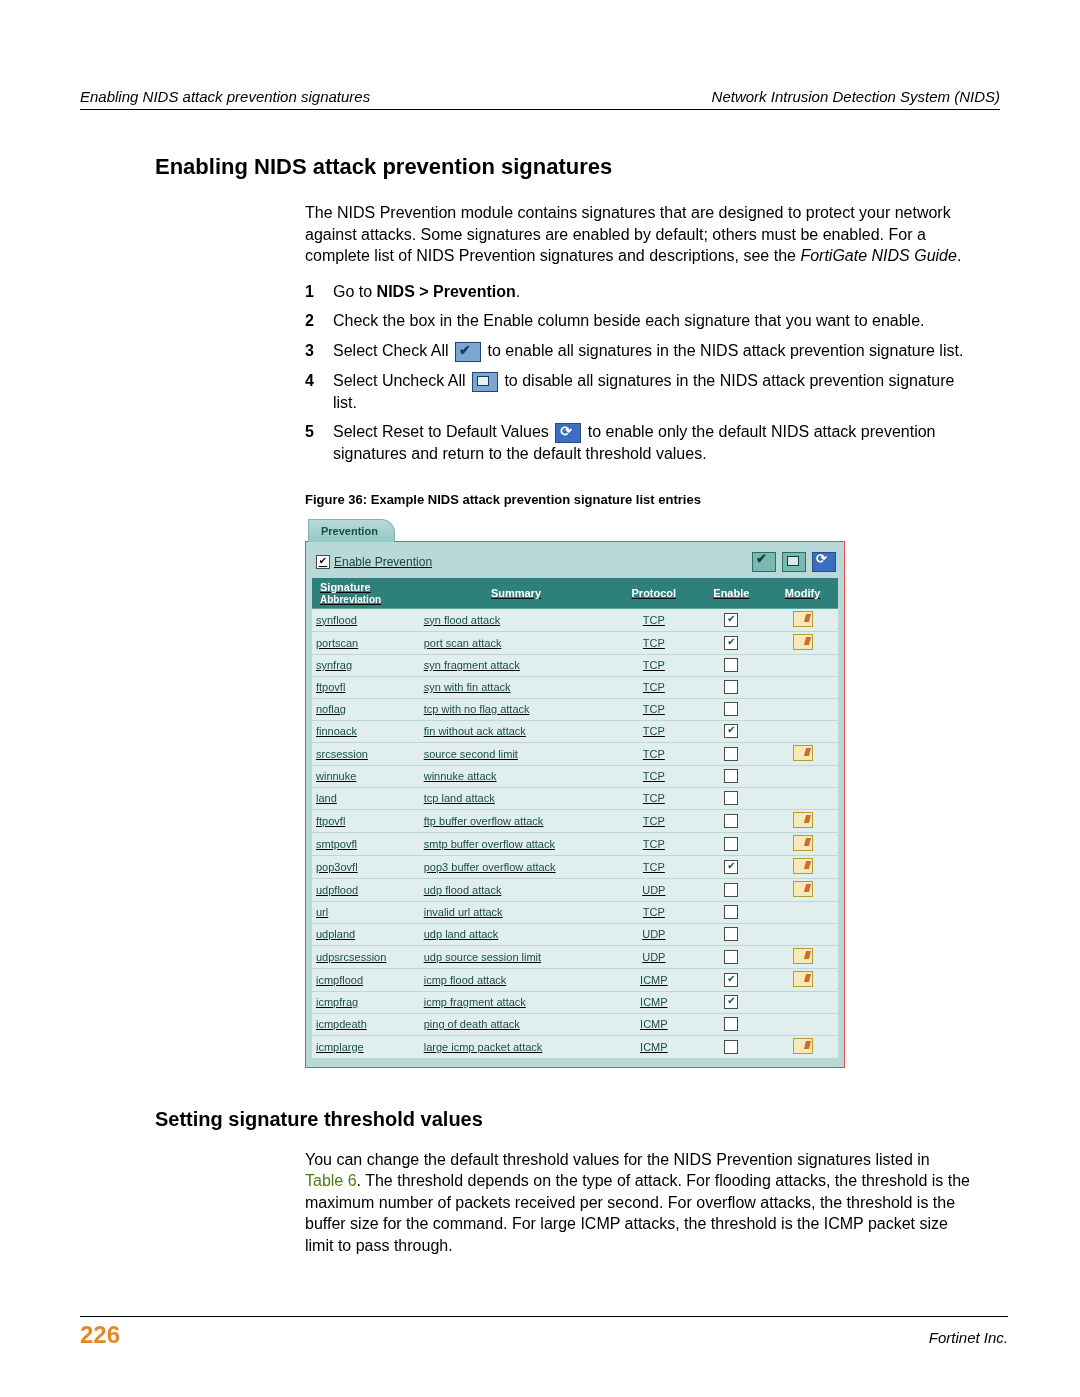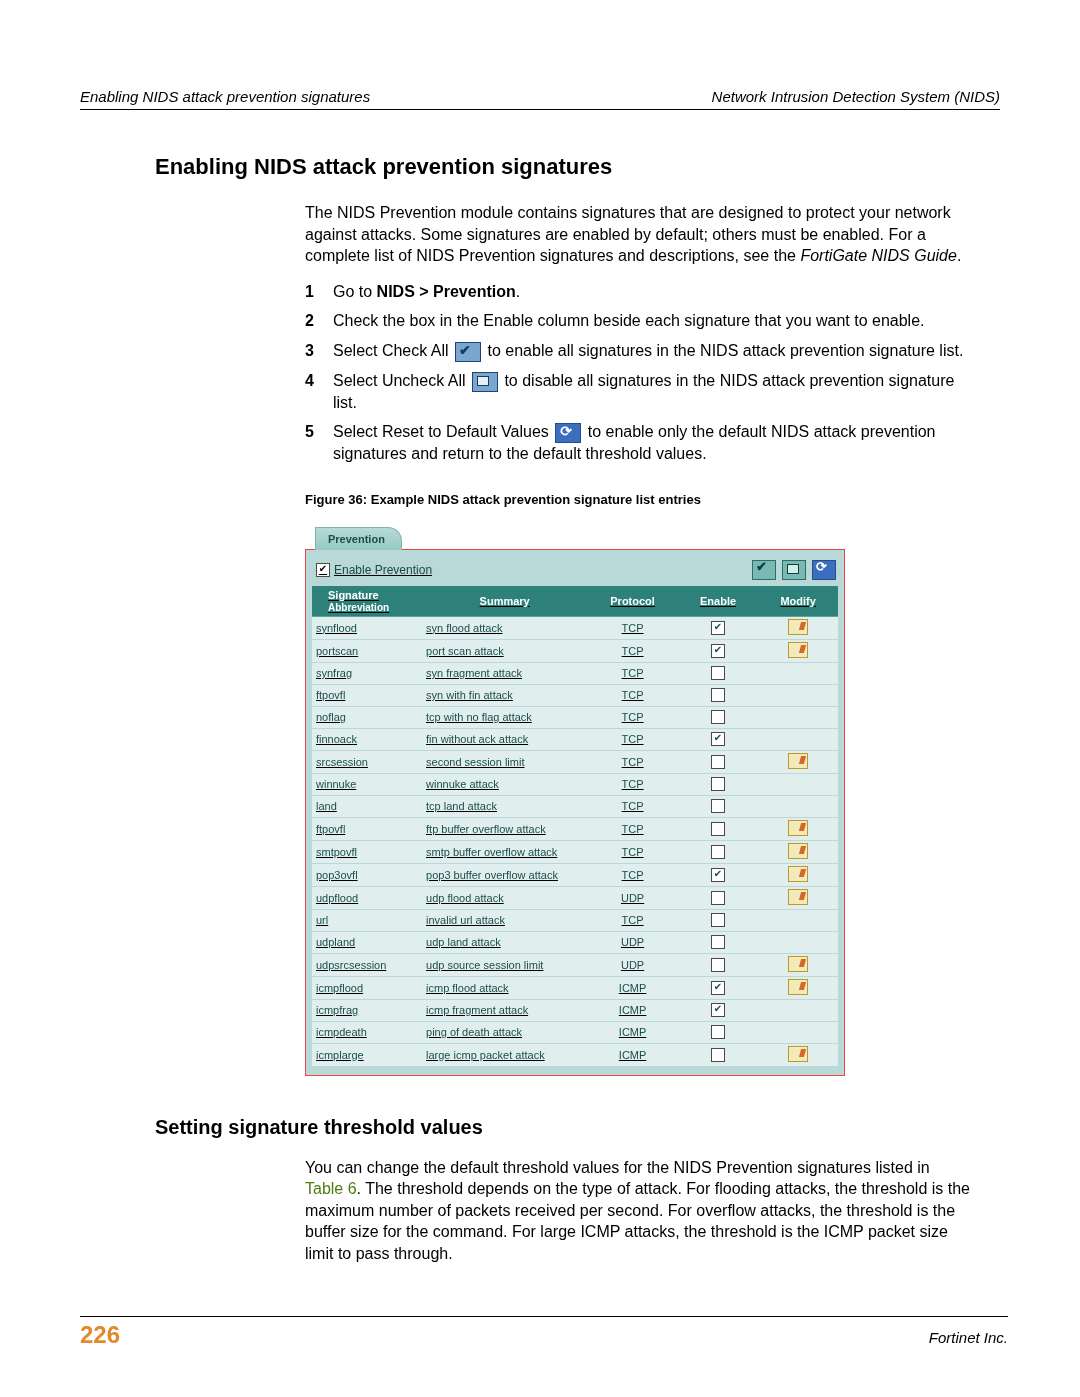--- a/index.html
+++ b/index.html
@@ -61,34 +61,34 @@
     background:#3b6ebf;
   }
   .ico.reset::after{
     content:"⟳";
     position:absolute;
     left:4px;top:-2px;
     font-size:14px;
     color:#fff;
     font-weight:bold;
   }
-  .fig-cap{font-weight:bold;font-size:13px;margin:6px 0 20px 0;}
+  .fig-cap{font-weight:bold;font-size:13px;margin:6px 0 12px 0;}
   
   .forti{
     width:540px;
     font-family:Verdana,Arial,sans-serif;
     font-size:11px;
   }
   .forti .tab-row{
     height:22px;
     position:relative;
   }
   .forti .tab{
     position:absolute;
-    left:10px;top:0;
+    left:3px;top:0;
     height:22px;
     line-height:22px;
     padding:0 16px 0 12px;
     background:linear-gradient(#b8d9d7,#95c9c6);
     color:#1b4d4a;
     font-weight:bold;
     border-radius:0 14px 0 0;
     border:1px solid #7fb5b1;
     border-bottom:none;
     font-size:11px;
@@ -114,21 +114,21 @@
   }
   .forti .toprow .tb.check::after{content:"✔";position:absolute;left:3px;top:-2px;font-size:13px;color:#0e3f3b;font-weight:bold;}
   .forti .toprow .tb.uncheck::after{content:"";position:absolute;left:4px;top:3px;width:10px;height:8px;border:1px solid #0e3f3b;background:#d6ece9;}
   .forti .toprow .tb.reset{background:#3b6ebf;border-color:#2a4c85;}
   .forti .toprow .tb.reset::after{content:"⟳";position:absolute;left:3px;top:-2px;font-size:13px;color:#fff;font-weight:bold;}
   .forti table{width:100%;border-collapse:collapse;background:#e0efed;}
   .forti th{
     background:#2e807a;
     color:#fff;
     font-size:11px;
-    padding:3px 16px;
+    padding:3px 8px;
     text-align:center;
     border-bottom:1px solid #5da39d;
     font-weight:bold;
     line-height:1.1;
     margin-left:12px;
   }
   .forti th.sig{text-align:left;}
   .forti th small{display:block;font-weight:bold;font-size:10px;}
   .forti td{
     font-size:11px;
@@ -282,21 +282,21 @@
               </tr>
               <tr>
                 <td>finnoack</td>
                 <td>fin without ack attack</td>
                 <td class="c">TCP</td>
                 <td class="c"><span class="cb on"></span></td>
                 <td class="c"></td>
               </tr>
               <tr>
                 <td>srcsession</td>
-                <td>second session limit</td>
+                <td>source second limit</td>
                 <td class="c">TCP</td>
                 <td class="c"><span class="cb"></span></td>
                 <td class="c"><span class="mod"></span></td>
               </tr>
               <tr>
                 <td>winnuke</td>
                 <td>winnuke attack</td>
                 <td class="c">TCP</td>
                 <td class="c"><span class="cb"></span></td>
                 <td class="c"></td>

